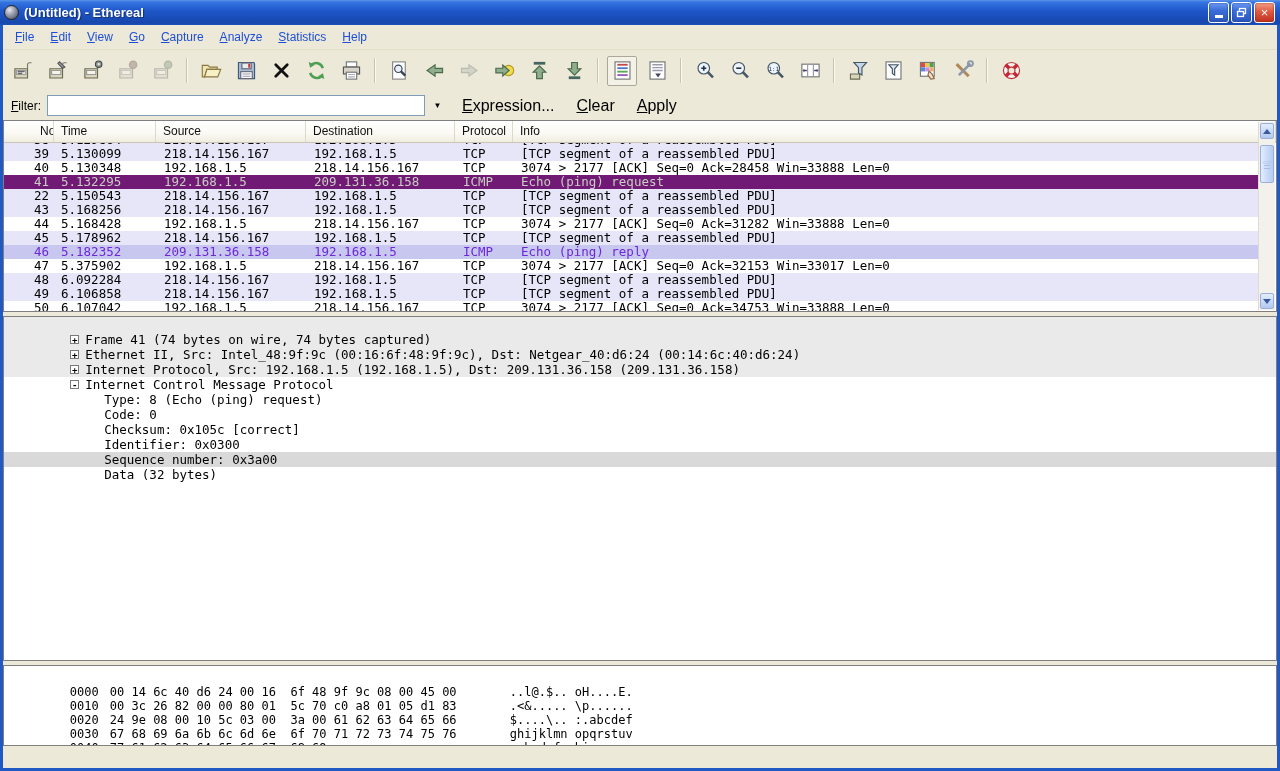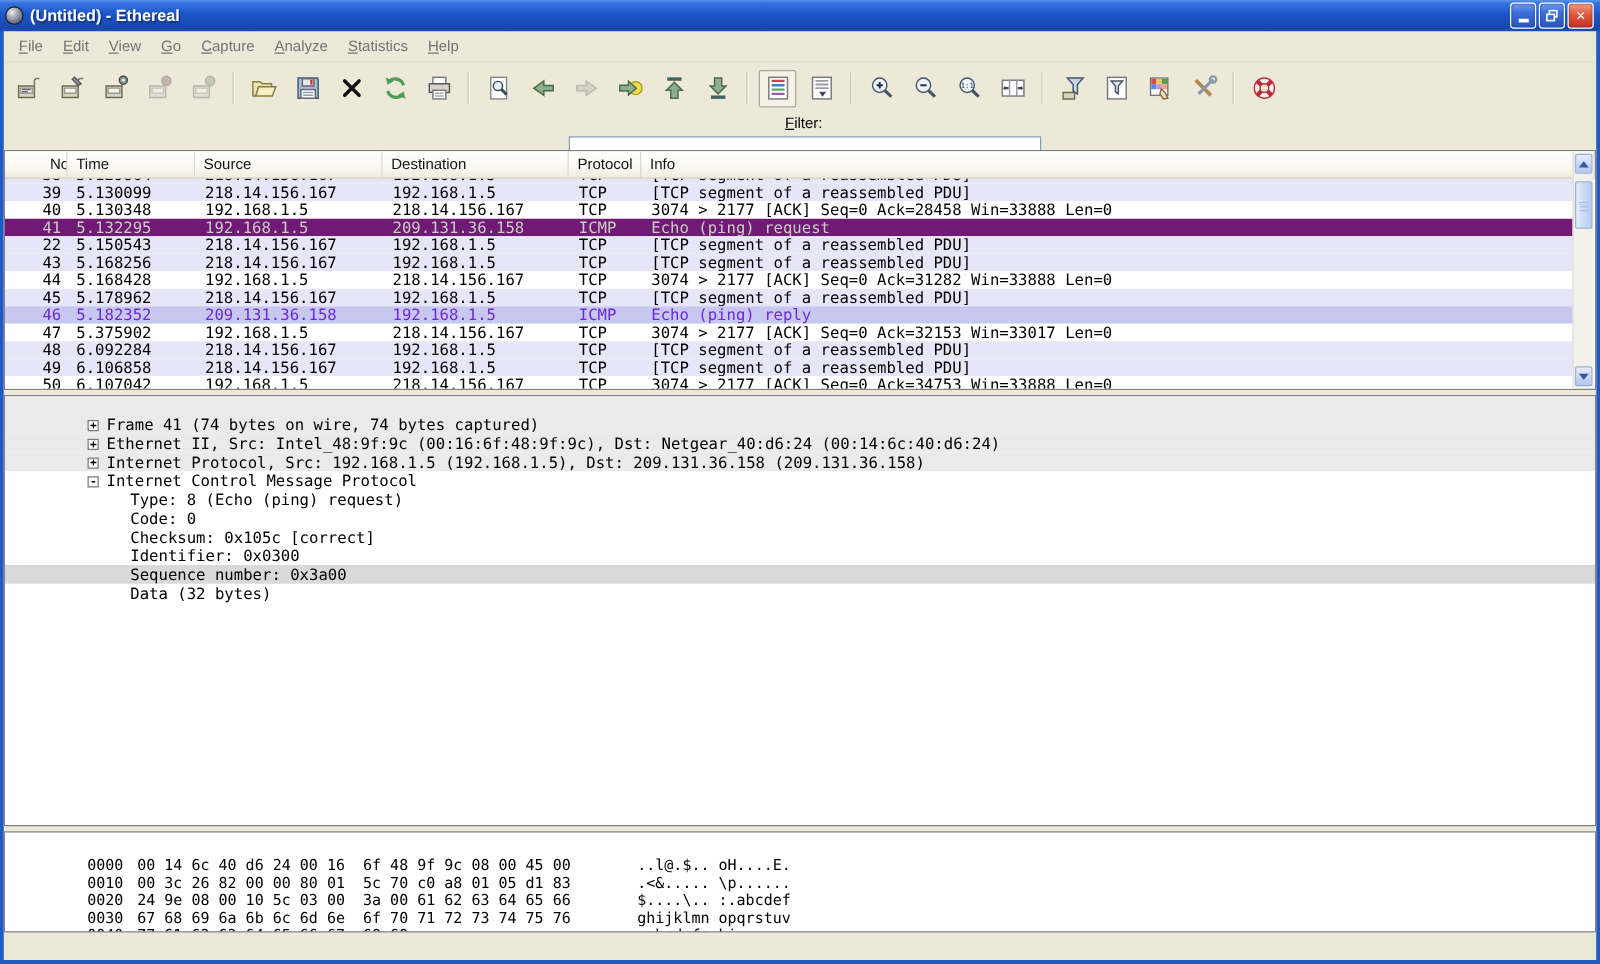--- a/index.html
+++ b/index.html
@@ -20,37 +20,37 @@
   .wbtn { width:21px; height:21px; border-radius:3px; border:1px solid #fff;
     display:flex; align-items:center; justify-content:center; color:#fff; font-size:13px; line-height:1;
     background:linear-gradient(180deg,#6D9AF0 0%,#3A6CD8 40%,#2A56BC 100%); box-shadow:inset 0 0 2px #1A3A90; }
   .wbtn.close { background:linear-gradient(180deg,#F0A088 0%,#E05A40 45%,#C03020 100%); box-shadow:inset 0 0 2px #802010; }
   .minbar { display:block; width:8px; height:3px; background:#fff; margin-top:8px; }
 
   
   .content { margin:0 3px; height:743px; background:#ECE9D8; overflow:hidden; }
 
   
-  .menubar { height:25px; display:flex; align-items:center; padding-left:4px; font-size:12px; color:#737373;
+  .menubar { height:25px; display:flex; align-items:center; padding-left:4px; font-size:12px; color:#1d4ed8;
     border-bottom:1px solid #E2DFC8; }
   .mitem { display:inline-block; padding:4px 8px; }
   .fl { display:inline-block; }
   .fl::first-letter { text-decoration:underline; }
 
   
   .toolbar { height:41px; display:flex; align-items:center; padding-left:5px; gap:5px; }
   .tbtn { width:30px; height:30px; border:1px solid transparent; background:transparent;
     display:flex; align-items:center; justify-content:center; padding:0; }
   .tbtn svg { width:23px; height:23px; }
   .tbtn.pressed { background:#F4F2E6; border:1px solid #ACA899; border-radius:2px; }
   .tbtn.dim svg { opacity:.4; filter:grayscale(60%); }
   .tsep { width:2px; height:25px; background:#C9C5AC; border-right:1px solid #FBFAF2; margin:0 3px; flex:none; }
 
   
-  .filterbar { height:29px; display:flex; align-items:center; padding-left:8px; font-size:12px; gap:4px;flex-direction:column; }
+  .filterbar { height:29px; display:flex; align-items:center; padding-left:8px; font-size:12px; gap:4px; }
   .filterlabel { margin-right:2px; }
   .filterinput { width:378px; height:21px; border:1px solid #7F9DB9; background:#fff; font:12px "Liberation Sans",sans-serif; padding:0 3px; }
   .dropbtn { width:17px; height:19px; border:none; background:transparent; font-size:8px; color:#000; }
   .fbtn { border:none; background:transparent; font-size:16px; padding:3px 6px; margin-left:6px; }
 
   
   .plist { height:192px; border:1px solid #7F7F7F; background:#fff; position:relative; overflow:hidden; }
   .pgrid { display:grid; grid-template-columns:50px 102px 150px 149px 58px 1fr; }
   .phead { height:22px; background:linear-gradient(180deg,#FFFFFF 0%,#FAF9F3 60%,#EFEDDF 100%);
     border-bottom:1px solid #C9C6B8; font-size:12px; color:#111; }

